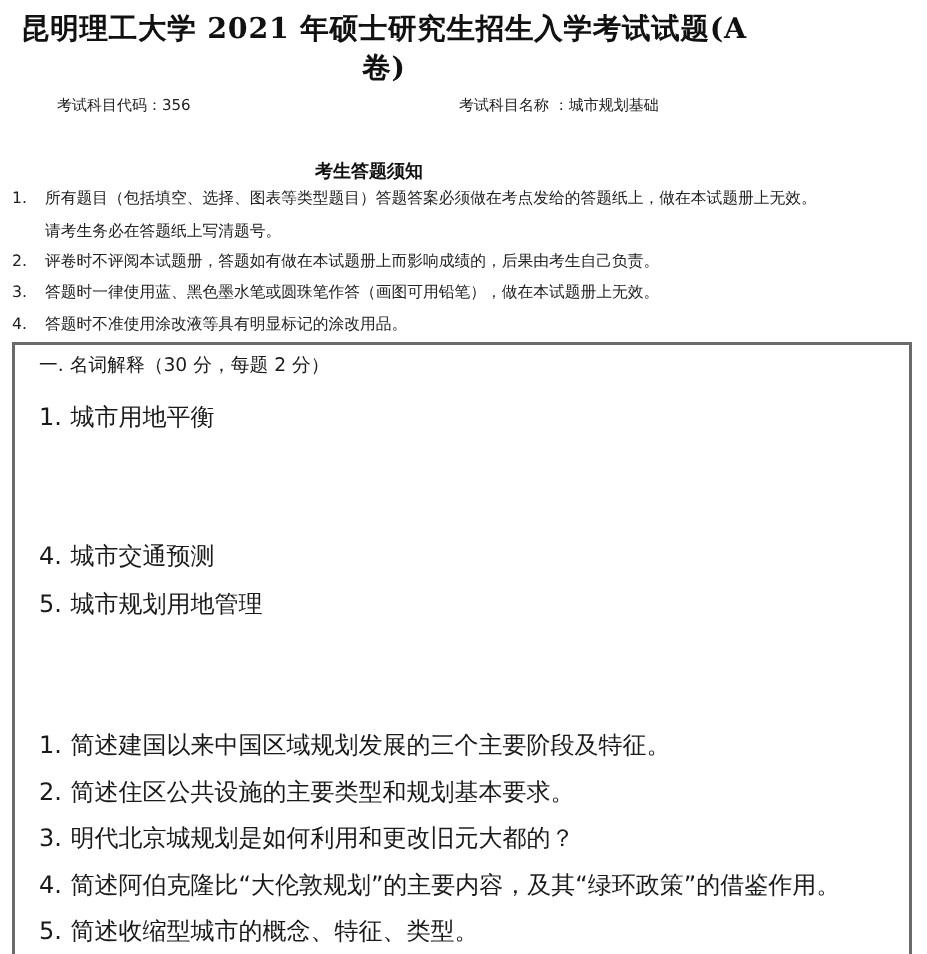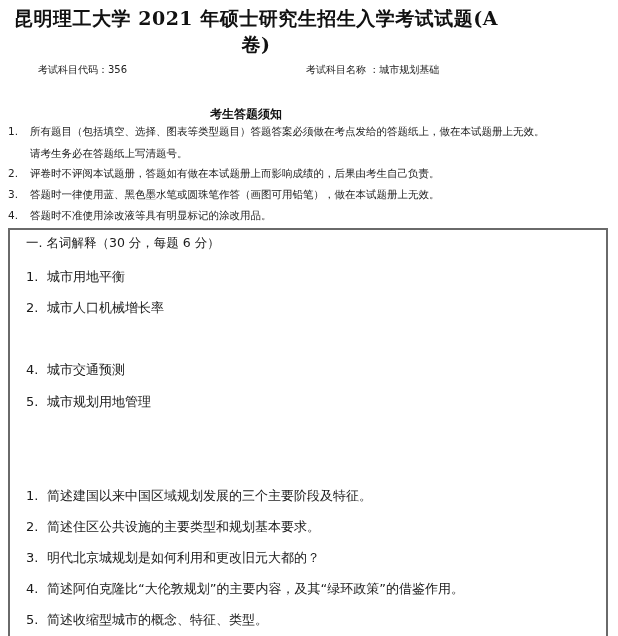--- a/index.html
+++ b/index.html
@@ -79,21 +79,21 @@
     .section-head {
       position: absolute;
       left: 16px;
       font-size: 12.5px;
       color: #1a1a1a;
       white-space: nowrap;
     }
     .q-item {
       position: absolute;
       left: 16px;
-      font-size: 13px;
+      font-size: 16px;
       color: #1a1a1a;
       white-space: nowrap;
     }
     .q-num {
       display: inline-block;
       width: 21px;
     }
   </style>
 </head>
 <body>
@@ -118,27 +118,24 @@
     <div class="notice-item" style="top:63px;">
       <span class="notice-num">3.</span><span>答题时一律使用蓝、黑色墨水笔或圆珠笔作答（画图可用铅笔），做在本试题册上无效。</span>
     </div>
     <div class="notice-item" style="top:84px;">
       <span class="notice-num">4.</span><span>答题时不准使用涂改液等具有明显标记的涂改用品。</span>
     </div>
   </div>
 
   <div class="box">
 
-    <div class="section-head" style="top:5px;">一. 名词解释（30 分，每题 6 分）</div>
+    <div class="section-head" style="top:5px;">一. 名词解释（30 分，每题 2 分）</div>
 
     <div class="q-item" style="top:38px;">
       <span class="q-num">1.</span><span>城市用地平衡</span>
-    </div>
-    <div class="q-item" style="top:69px;">
-      <span class="q-num">2.</span><span>城市人口机械增长率</span>
     </div>
     <div class="q-item" style="top:131px;">
       <span class="q-num">4.</span><span>城市交通预测</span>
     </div>
     <div class="q-item" style="top:163px;">
       <span class="q-num">5.</span><span>城市规划用地管理</span>
     </div>
 
 
     <div class="q-item" style="top:257px;">

